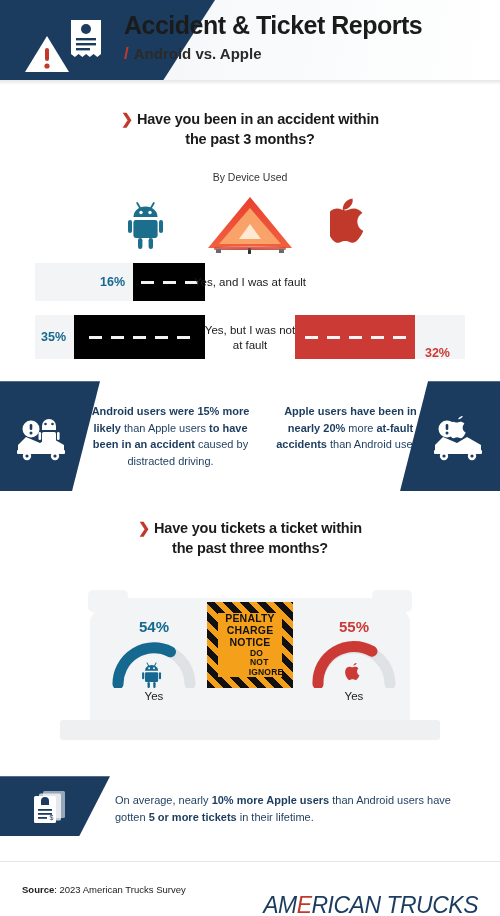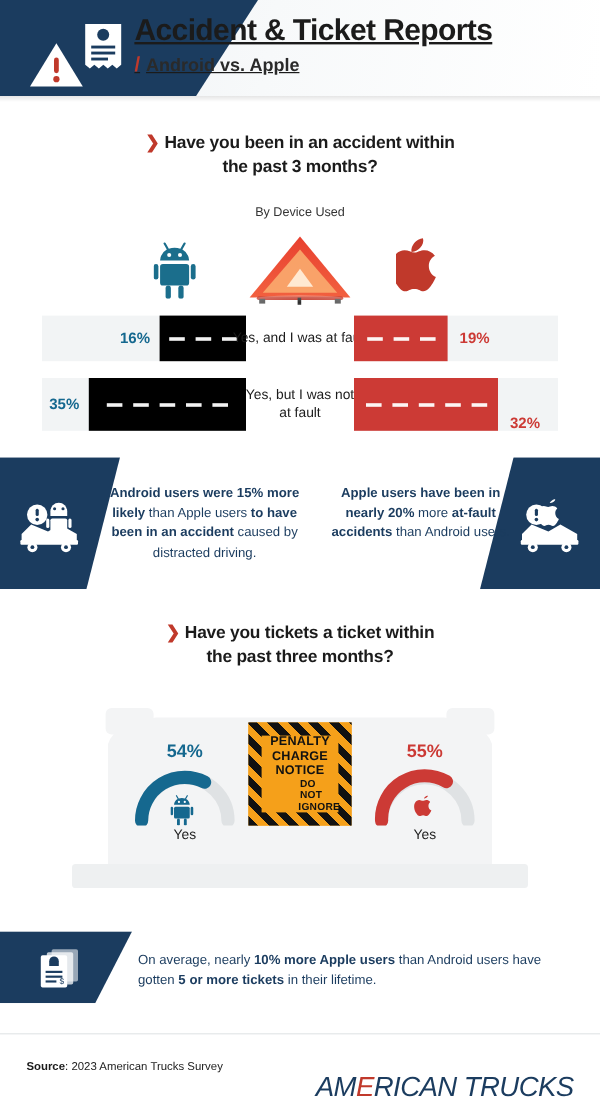--- a/index.html
+++ b/index.html
@@ -22,21 +22,21 @@
   .header-wedge {
     position:absolute; left:0; top:0; bottom:0; width:215px;
     background:#1b3c5f;
     clip-path: polygon(0 0, 100% 0, 76% 100%, 0 100%);
   }
   .header-icons {
     position:absolute; left:18px; top:14px; width:120px; height:55px;
   }
   .warn-tri { position:absolute; left:6px; top:20px; }
   .doc-icon { position:absolute; left:50px; top:4px; }
-  .header-text { position:absolute; left:112px; top:12px;text-decoration:underline; }
+  .header-text { position:absolute; left:124px; top:12px; }
   .title {
     font-size:25px; font-weight:bold; letter-spacing:-0.5px;
     color:#1b1b1b; line-height:1.1;
   }
   .subtitle-row { display:flex; align-items:baseline; gap:5px; margin-top:4px; }
   .slash { color:#c0392b; font-size:17px; font-weight:bold; }
   .subtitle { font-size:15px; font-weight:bold; color:#2a2a2a; }
   .header-shadow {
     position:absolute; left:0; right:0; top:80px; height:5px;
     background:linear-gradient(to bottom, rgba(0,0,0,0.10), rgba(0,0,0,0));
@@ -269,30 +269,20 @@
         <i class="dash"></i>
           <i class="dash"></i>
           <i class="dash"></i>
       </span>
       <span class="bar-val blue" style="left:-33px;">16%</span>
     </div>
   </div>
   <div class="bar-label">
     <span>Yes, and I was at fault</span>
   </div>
-  <div class="track track-right">
-    <div class="bar red" style="width:78px;">
-      <span class="dashes">
-        <i class="dash"></i>
-          <i class="dash"></i>
-          <i class="dash"></i>
-      </span>
-      <span class="bar-val red" style="right:-35px;">19%</span>
-    </div>
-  </div>
 </div>
 
 <div class="bar-row tall" style="margin-top:14px;">
   <div class="track track-left">
     <div class="bar blue" style="width:131px;">
       <span class="dashes">
         <i class="dash"></i>
           <i class="dash"></i>
           <i class="dash"></i>
           <i class="dash"></i>

